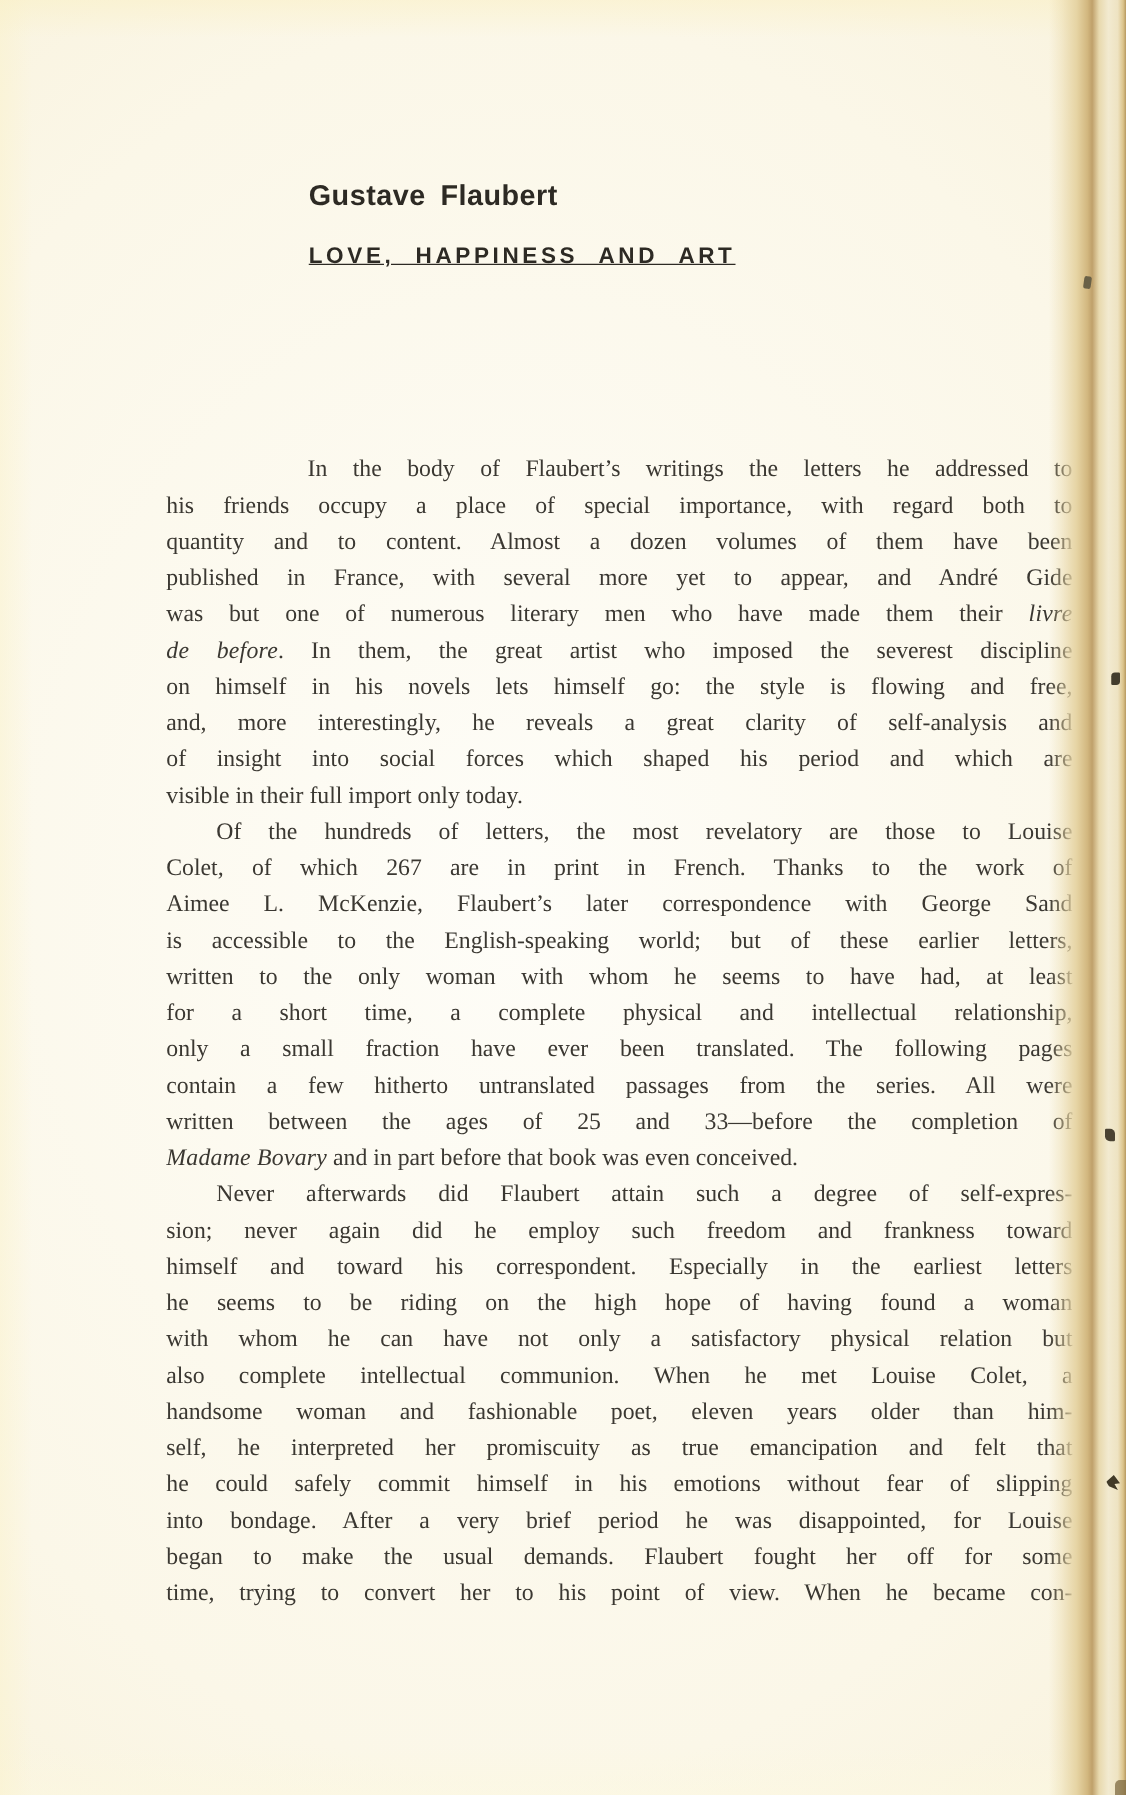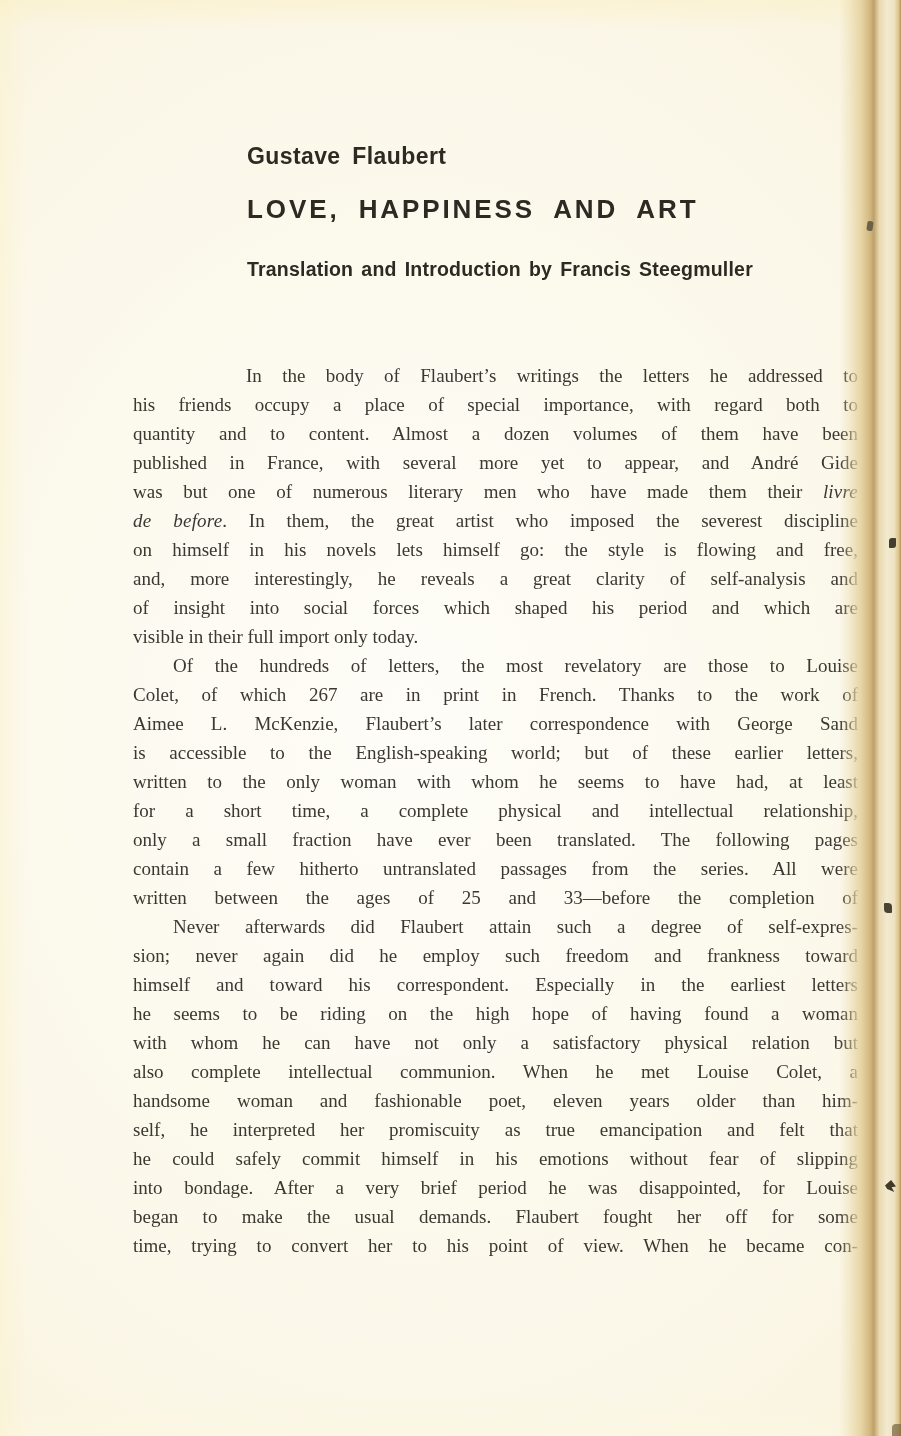--- a/index.html
+++ b/index.html
@@ -48,21 +48,21 @@
   .speck-1 { left: 867px; top: 221px; width: 6px;  height: 10px; background: #6a6147; transform: rotate(8deg); }
   .speck-2 { left: 889px; top: 538px; width: 7px;  height: 10px; background: #433d2d; border-radius: 3px 1px 3px 1px; }
   .speck-3 { left: 884px; top: 903px; width: 8px;  height: 10px; background: #4a4232; border-radius: 1px 4px 1px 4px; }
   .speck-4 { left: 885px; top: 1180px; width: 11px; height: 12px; background: #413a28;
              clip-path: polygon(0 45%, 55% 0, 100% 55%, 60% 60%, 85% 100%, 20% 75%); }
 
   
   .heading { position: absolute; left: 247px; color: var(--heading-ink, #2d2a24);
              font-family: "Liberation Sans", sans-serif; font-weight: 700; white-space: nowrap; }
   .author   { top: 143px; font-size: 23px; letter-spacing: .4px;  word-spacing: 5px; }
-  .title    { top: 194px; font-size: 26px; letter-spacing: 2.9px; word-spacing: 9px; }
+  .title    { top: 194px; font-size: 18px; letter-spacing: 2.9px; word-spacing: 9px; text-decoration: underline; }
   .subtitle { top: 258px; font-size: 19.5px; letter-spacing: .2px; word-spacing: 2.5px; }
 
   
   .body-text {
     position: absolute;
     left: 133px; top: 361px;
     width: 725px;
     font-family: "Liberation Serif", serif;
     font-size: 19px;
     line-height: 29px;
@@ -76,21 +76,20 @@
   .para-opening .line:first-child { text-indent: 113px; }
   .para-indent  .line:first-child { text-indent: 40px; }
 </style>
 </head>
 <body>
 
 <div class="page">
 
   <div class="heading author">Gustave Flaubert</div>
   <div class="heading title">LOVE, HAPPINESS AND ART</div>
-  <div class="heading subtitle">Translation and Introduction by Francis Steegmuller</div>
 
   <div class="body-text">
       <div class="para para-opening">
         <div class="line line-just">In the body of Flaubert’s writings the letters he addressed to</div>
         <div class="line line-just">his friends occupy a place of special importance, with regard both to</div>
         <div class="line line-just">quantity and to content. Almost a dozen volumes of them have been</div>
         <div class="line line-just">published in France, with several more yet to appear, and André Gide</div>
         <div class="line line-just">was but one of numerous literary men who have made them their <i>livre</i></div>
         <div class="line line-just"><i>de before</i>. In them, the great artist who imposed the severest discipline</div>
         <div class="line line-just">on himself in his novels lets himself go: the style is flowing and free,</div>
@@ -101,20 +100,21 @@
       <div class="para para-indent">
         <div class="line line-just">Of the hundreds of letters, the most revelatory are those to Louise</div>
         <div class="line line-just">Colet, of which 267 are in print in French. Thanks to the work of</div>
         <div class="line line-just">Aimee L. McKenzie, Flaubert’s later correspondence with George Sand</div>
         <div class="line line-just">is accessible to the English-speaking world; but of these earlier letters,</div>
         <div class="line line-just">written to the only woman with whom he seems to have had, at least</div>
         <div class="line line-just">for a short time, a complete physical and intellectual relationship,</div>
         <div class="line line-just">only a small fraction have ever been translated. The following pages</div>
         <div class="line line-just">contain a few hitherto untranslated passages from the series. All were</div>
         <div class="line line-just">written between the ages of 25 and 33—before the completion of</div>
+        <div class="line line-left"><i>Madame Bovary</i> and in part before that book was even conceived.</div>
       </div>
       <div class="para para-indent">
         <div class="line line-just">Never afterwards did Flaubert attain such a degree of self-expres-</div>
         <div class="line line-just">sion; never again did he employ such freedom and frankness toward</div>
         <div class="line line-just">himself and toward his correspondent. Especially in the earliest letters</div>
         <div class="line line-just">he seems to be riding on the high hope of having found a woman</div>
         <div class="line line-just">with whom he can have not only a satisfactory physical relation but</div>
         <div class="line line-just">also complete intellectual communion. When he met Louise Colet, a</div>
         <div class="line line-just">handsome woman and fashionable poet, eleven years older than him-</div>
         <div class="line line-just">self, he interpreted her promiscuity as true emancipation and felt that</div>

